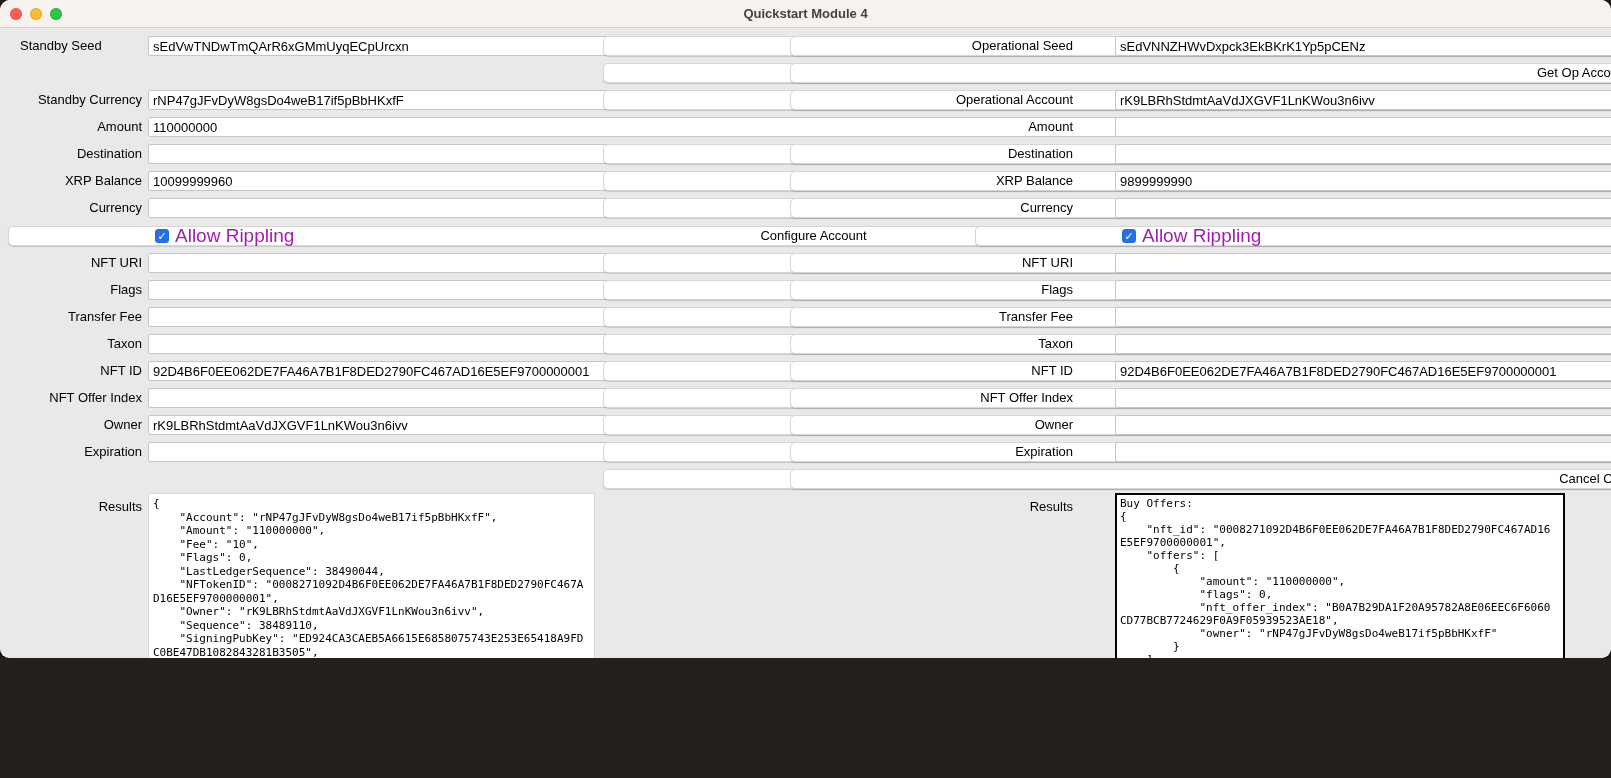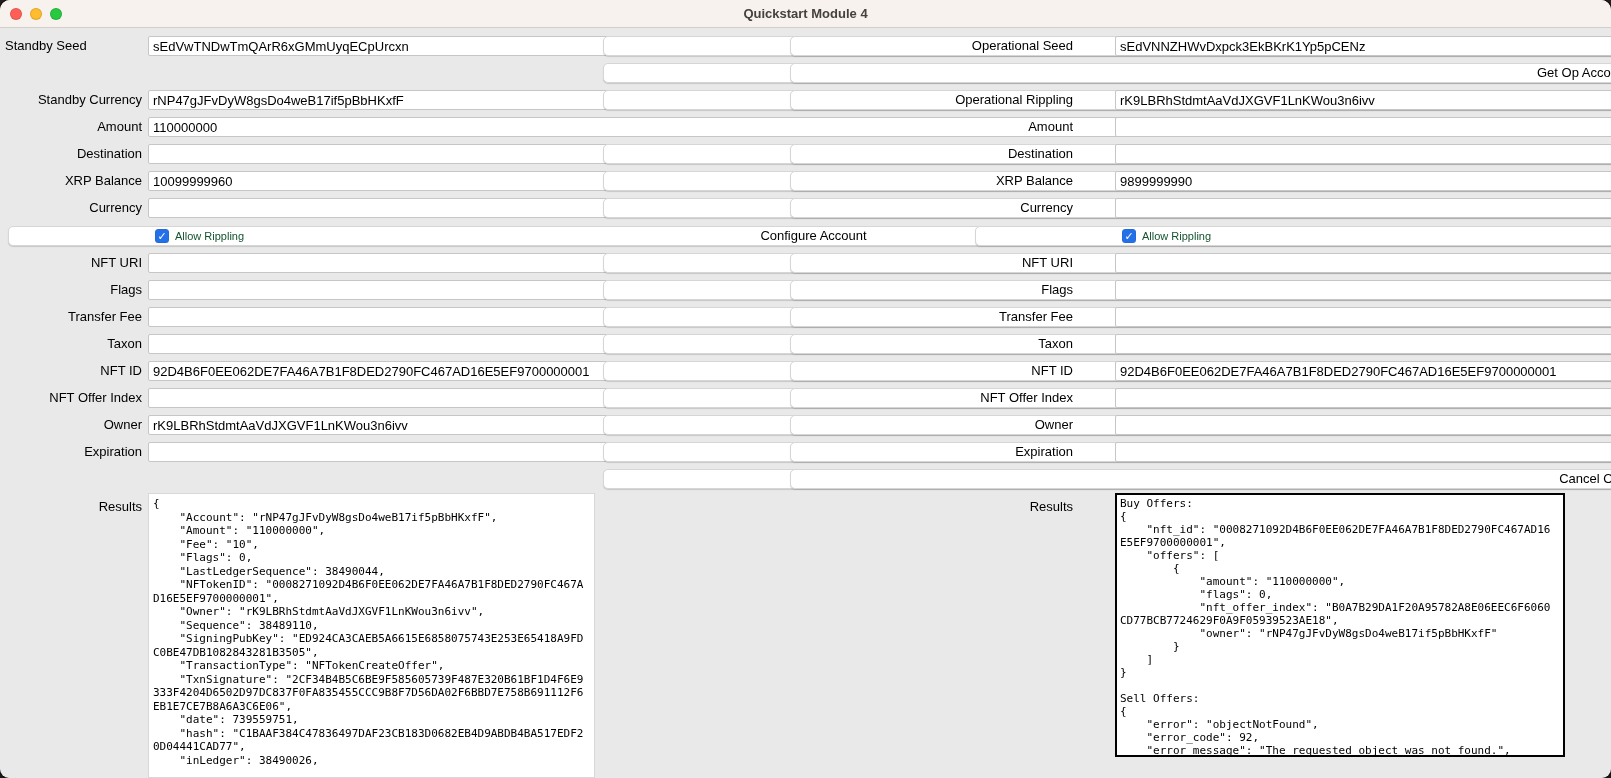--- a/index.html
+++ b/index.html
@@ -1,17 +1,17 @@
 <!DOCTYPE html>
 <html style="--titlebar-bg: #f7f2ee; --window-bg: #e9e9e9; --checkbox-accent: #2470e8; --traffic-red: #ff5f57; --traffic-yellow: #febc2e; --traffic-green: #28c840;"><head>
 <meta charset="utf-8">
 <style>
   html,body{margin:0;padding:0;background:#23201d;font-family:"Liberation Sans",sans-serif;}
   .win{
-    position:relative;width:1611px;height:778px;overflow:hidden;
+    position:relative;width:1611px;height:658px;overflow:hidden;
     background:var(--window-bg,#e9e9e9);border-radius:10px 10px 9px 9px;
     box-shadow:0 0 0 1px rgba(0,0,0,.45), 0 18px 40px rgba(0,0,0,.5);
   }
   
   .titlebar{
     position:absolute;left:0;top:0;width:100%;height:28px;
     background:var(--titlebar-bg,#f7f2ee);border-bottom:1px solid #d3cec9;
     box-sizing:border-box;
   }
   .title{
@@ -30,39 +30,39 @@
   .c-lentry{left:148px;width:447px;}
   .c-b1{left:603px;width:182px;}
   .c-b2{left:790px;width:175px;}
   .c-rlabel{left:932px;width:144px;}
   .c-rentry{left:1115px;width:448px;}
   .cfg-l{left:8px;width:136px;}
   .chk-l{left:155px;width:220px;}
   .cfg-r{left:975px;width:136px;}
   .chk-r{left:1122px;width:220px;}
   .lbl{font-size:13px;color:#000;line-height:20px;text-align:right;padding-right:3px;white-space:nowrap;}
-  .lbl.left-align{text-align:left;padding-left:5px;}
+  .lbl.left-align{text-align:left;padding-left:20px;}
   .entry{
     background:#fff;border:1px solid #c6c6c6;border-radius:2px;
     font-family:"Liberation Sans",sans-serif;font-size:13px;color:#000;
     padding:0 4px;margin:0;width:100%;height:20px;box-sizing:border-box;outline:none;
   }
   .btn{
     background:#fff;border:1px solid #d8d6d4;border-radius:5px;
     box-shadow:0 1px 1px rgba(0,0,0,.15);
     font-family:"Liberation Sans",sans-serif;font-size:13px;color:#000;
     width:100%;height:20px;padding:0;line-height:18px;cursor:default;
   }
   .check-wrap{display:flex;align-items:center;gap:6px;}
   .checkbox{
     width:14px;height:14px;border-radius:3.5px;background:var(--checkbox-accent,#2470e8);
     color:#fff;font-size:11px;line-height:14px;text-align:center;flex:0 0 auto;
     box-shadow:inset 0 0 0 .5px rgba(0,0,0,.1);
   }
-  .check-label{font-size:11px;line-height:20px;color:#14532d;}
+  .check-label{font-size:19px;line-height:20px;color:#a21caf;}
   .results-area{
     position:absolute;background:#fff;border:1px solid #d8d8d8;box-sizing:border-box;
     font-family:"DejaVu Sans Mono",monospace;font-size:11px;line-height:13.5px;
     color:#000;white-space:pre;overflow:hidden;padding:3px 0 0 4px;
   }
   .results-area.bordered{border:2px solid #000;line-height:13px;padding:2px 0 0 3px;}
 </style>
 </head>
 <body>
 
@@ -89,21 +89,21 @@
   <div class="row" style="top:63px">
     <button class="cell c-b1 btn">Get Standby Account Info</button>
     <button class="cell c-b2 btn">Get Op Account Info</button>
   </div>
 
   <div class="row" style="top:90px">
     <div class="cell c-llabel lbl">Standby Currency</div>
     <input class="cell c-lentry entry" value="rNP47gJFvDyW8gsDo4weB17if5pBbHKxfF" style="">
     <button class="cell c-b1 btn">Send XRP &gt;</button>
     <button class="cell c-b2 btn">&lt; Send XRP</button>
-    <div class="cell c-rlabel lbl">Operational Rippling</div>
+    <div class="cell c-rlabel lbl">Operational Account</div>
     <input class="cell c-rentry entry" value="rK9LBRhStdmtAaVdJXGVF1LnKWou3n6ivv" style="">
   </div>
 
   <div class="row" style="top:117px">
     <div class="cell c-llabel lbl">Amount</div>
     <input class="cell c-lentry entry" value="110000000" style="">
     <div class="cell c-rlabel lbl">Amount</div>
     <input class="cell c-rentry entry" value="" style="">
   </div>
 

